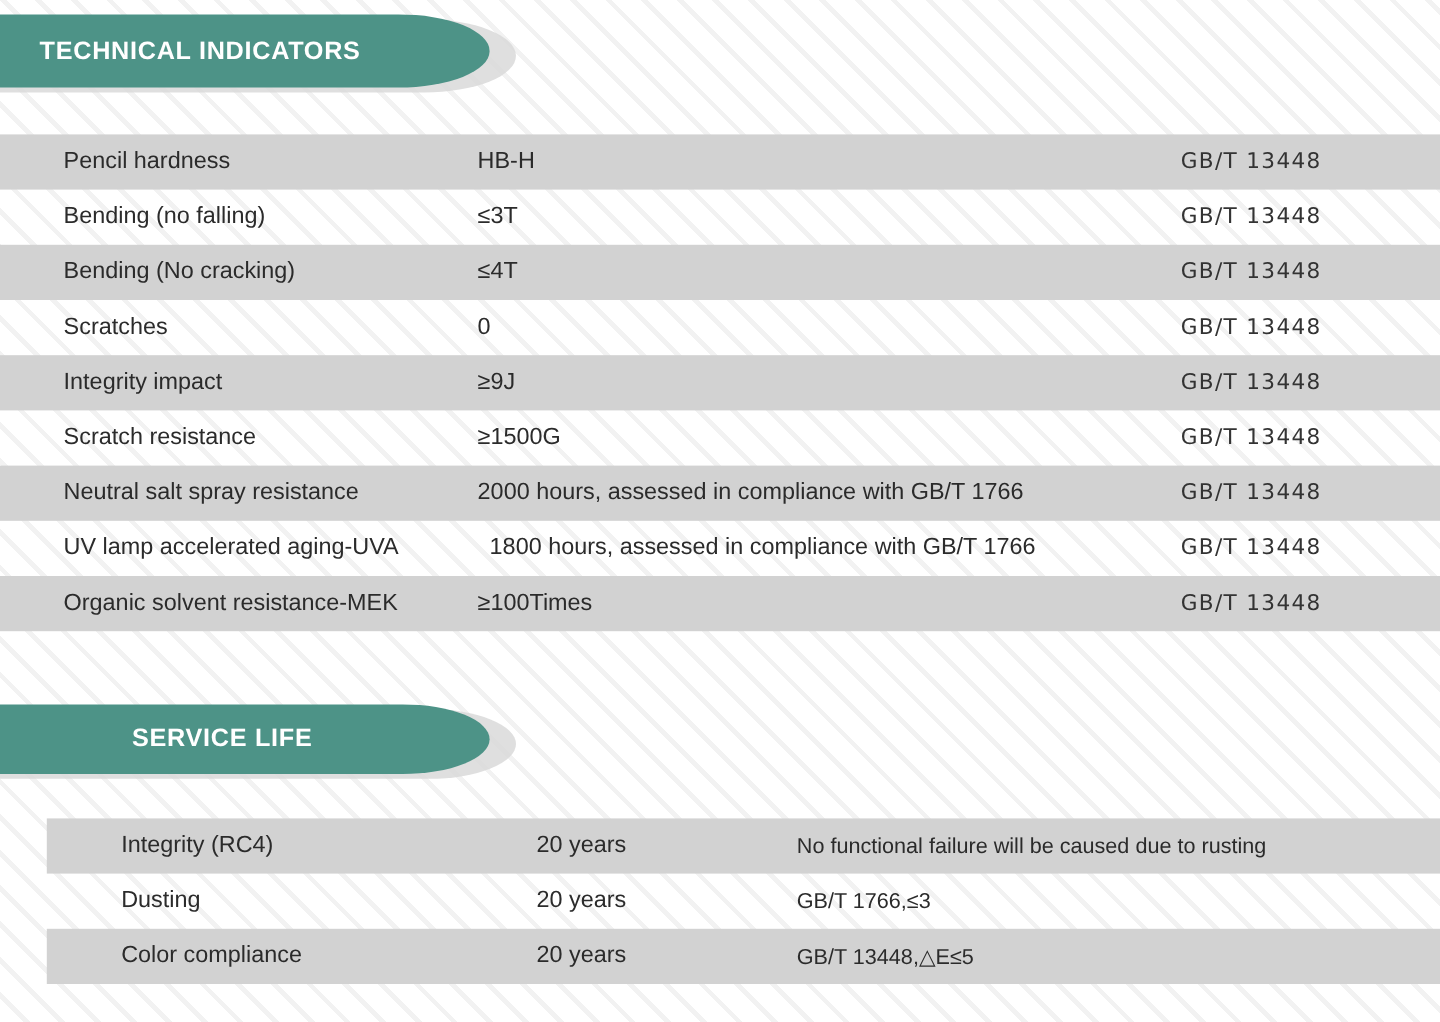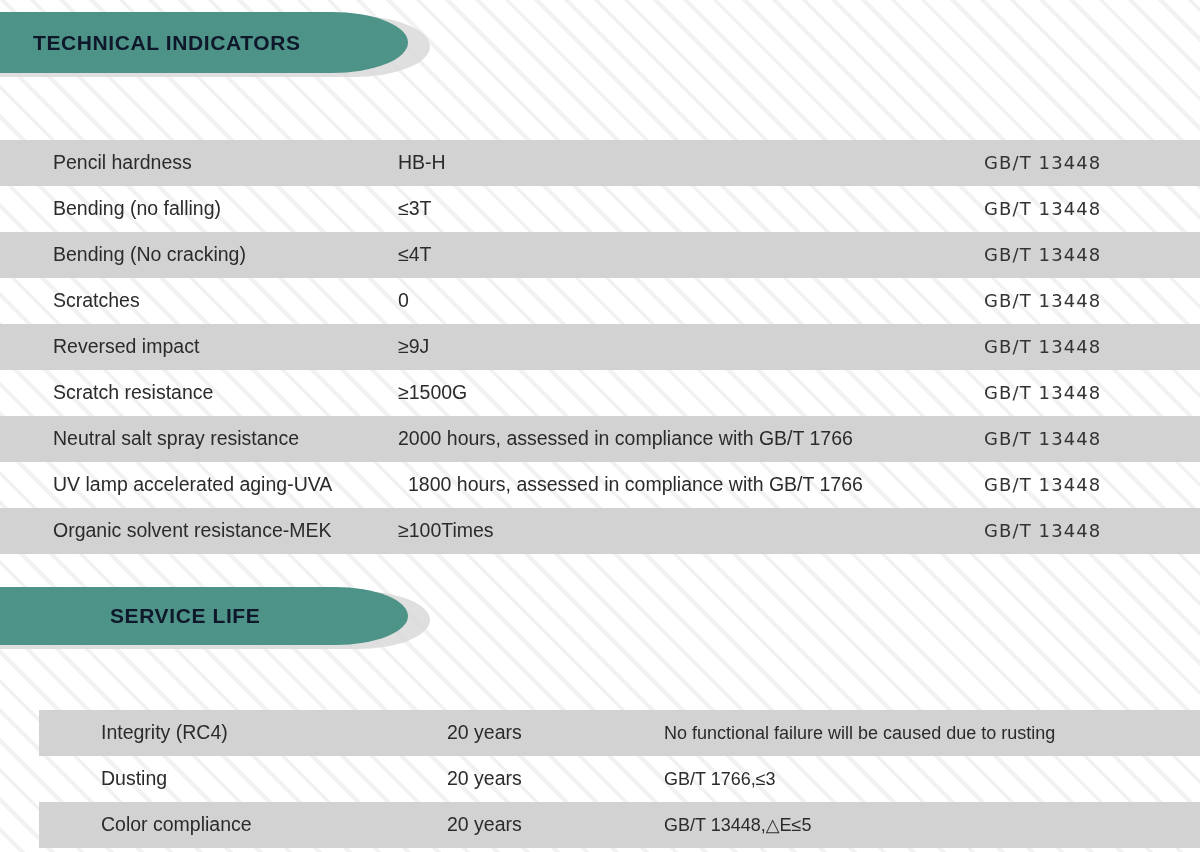--- a/index.html
+++ b/index.html
@@ -53,21 +53,21 @@
     left: 0;
     top: 0;
     height: 100%;
     background: #4d9387;
     border-top-right-radius: 300px 120px;
     border-bottom-right-radius: 300px 120px;
     display: flex;
     align-items: center;
   }
   .banner-title {
-    color: #0f172a;
+    color: #ffffff;
     font-weight: bold;
     font-size: 21px;
     letter-spacing: .6px;
     white-space: nowrap;
   }
 
   #banner-tech-wrap { top: 12px; width: 440px; height: 61px; }
   #banner-tech-shadow { width: 430px; }
   #banner-tech { width: 408px; }
   #banner-tech .banner-title { padding-left: 33px; }
@@ -75,21 +75,20 @@
   #banner-life-wrap { top: 587px; width: 440px; height: 58px; }
   #banner-life-shadow { width: 430px; }
   #banner-life { width: 408px; }
   #banner-life .banner-title { padding-left: 110px; }
 
   
   .table {
     position: absolute;
     left: 0;
     width: 1200px;
-    margin-top: 28px;
   }
   .row {
     position: relative;
     width: 1200px;
     box-sizing: border-box;
     display: flex;
     align-items: center;
   }
   .row.shaded { background: #d2d2d2; }
   .row.plain  { background: transparent; text-align: right; }
@@ -153,21 +152,21 @@
       <span class="cell c3">GB/T 13448</span>
     </div>
 
     <div class="row plain">
       <span class="cell c1">Scratches</span>
       <span class="cell c2">0</span>
       <span class="cell c3">GB/T 13448</span>
     </div>
 
     <div class="row shaded">
-      <span class="cell c1">Reversed impact</span>
+      <span class="cell c1">Integrity impact</span>
       <span class="cell c2">≥9J</span>
       <span class="cell c3">GB/T 13448</span>
     </div>
 
     <div class="row plain">
       <span class="cell c1">Scratch resistance</span>
       <span class="cell c2">≥1500G</span>
       <span class="cell c3">GB/T 13448</span>
     </div>
 

